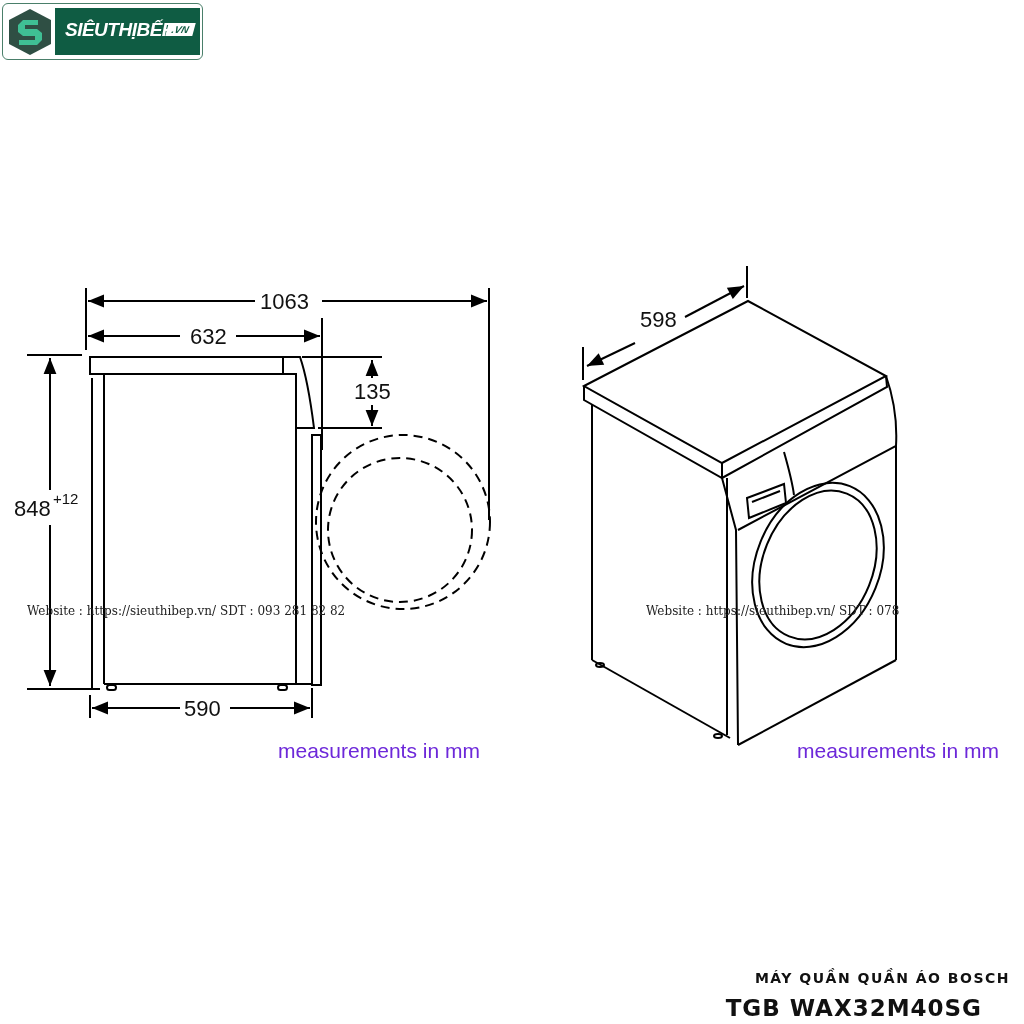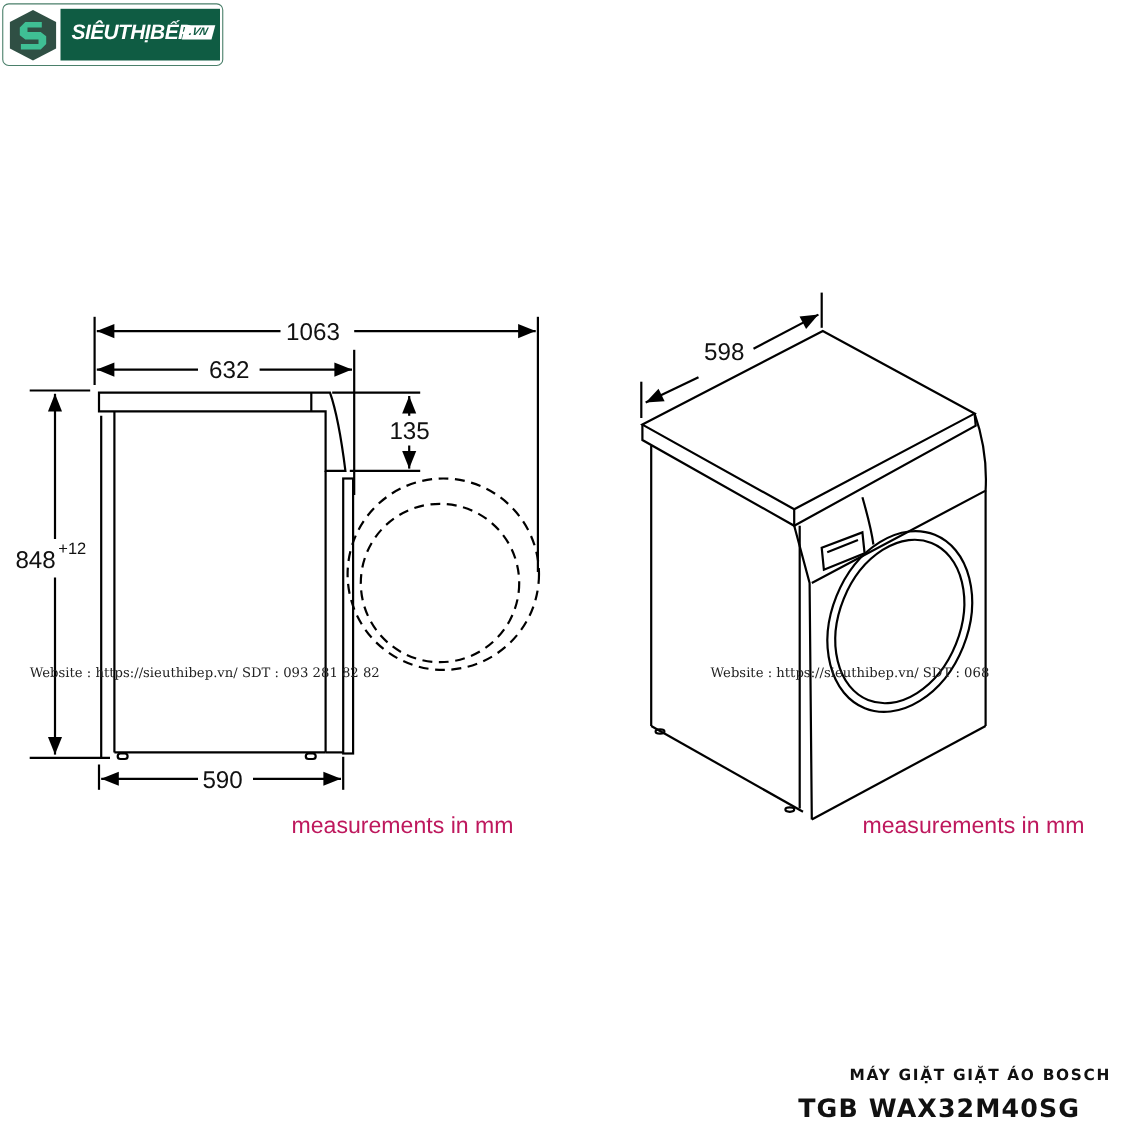--- a/index.html
+++ b/index.html
@@ -4,21 +4,21 @@
   <style>
     html, body { margin: 0; padding: 0; background: #ffffff; }
     body { width: 1024px; height: 1024px; position: relative; overflow: hidden; font-family: "Liberation Sans", sans-serif; }
     .logo { position: absolute; left: 2px; top: 3px; width: 201px; height: 57px; border: 1px solid #4a7f6a; border-radius: 6px; background: #fff; box-sizing: border-box; }
     .logo-mark { position: absolute; left: 4px; top: 4px; width: 46px; height: 48px; }
     .logo-band { position: absolute; left: 52px; top: 4px; width: 145px; height: 47px; background: #0f5c43; }
     .logo-text { position: absolute; left: 10px; top: 11px; color: #fff; font-weight: bold; font-style: italic; font-size: 19px; letter-spacing: -0.5px; font-family: "Liberation Sans", sans-serif; }
     .logo-vn { position: absolute; right: 6px; top: 15px; background: #fff; color: #0f5c43; font-size: 10px; font-weight: bold; font-style: italic; padding: 1px 5px; transform: skewX(-15deg); }
     svg.diagram { position: absolute; left: 0; top: 0; }
     .dim-label { font-family: "Liberation Sans", sans-serif; font-size: 22px; fill: #111; }
-    .note { position: absolute; font-family: "Liberation Sans", sans-serif; font-size: 21px; color: #be185d; white-space: nowrap; }
+    .note { position: absolute; font-family: "Liberation Sans", sans-serif; font-size: 21px; color: #6d28d9; white-space: nowrap; margin-left: 13px; }
     .wm { position: absolute; font-family: "DejaVu Serif", serif; font-size: 12px; color: #222; white-space: nowrap; background: transparent; }
     .footer-sub { position: absolute; right: 14px; top: 970px; font-family: "DejaVu Sans", sans-serif; font-weight: bold; font-size: 14px; letter-spacing: 1.5px; color: #111; }
     .footer-title { position: absolute; right: 42px; top: 995px; font-family: "DejaVu Sans", sans-serif; font-weight: bold; font-size: 23px; letter-spacing: 1px; color: #111; }
   </style>
 </head>
 <body>
 
 <div class="logo">
   <svg class="logo-mark" viewBox="0 0 46 48">
     <polygon points="23,1 44,12 44,36 23,47 2,36 2,12" fill="#2f4f44"></polygon>
@@ -115,19 +115,19 @@
     <ellipse cx="818" cy="565" rx="55" ry="77" transform="rotate(22 818 565)"></ellipse>
 
     <ellipse cx="600" cy="665" rx="4" ry="2"></ellipse>
     <ellipse cx="718" cy="736" rx="4" ry="2"></ellipse>
   </g>
 
   <text class="dim-label" x="640" y="327">598</text>
 </svg>
 
 <div class="wm" style="left:27px; top:604px;">Website : https://sieuthibep.vn/    SDT : 093 281 82 82</div>
-<div class="wm" style="left:646px; top:604px;">Website : https://sieuthibep.vn/ SDT : 068</div>
+<div class="wm" style="left:646px; top:604px;">Website : https://sieuthibep.vn/ SDT : 078</div>
 
 <div class="note" style="left:265px; top:739px;">measurements in mm</div>
 <div class="note" style="left:784px; top:739px;">measurements in mm</div>
 
-<div class="footer-sub">MÁY GIẶT GIẶT ÁO BOSCH</div>
+<div class="footer-sub">MÁY QUẦN QUẦN ÁO BOSCH</div>
 <div class="footer-title">TGB WAX32M40SG</div>
 
 </body></html>

